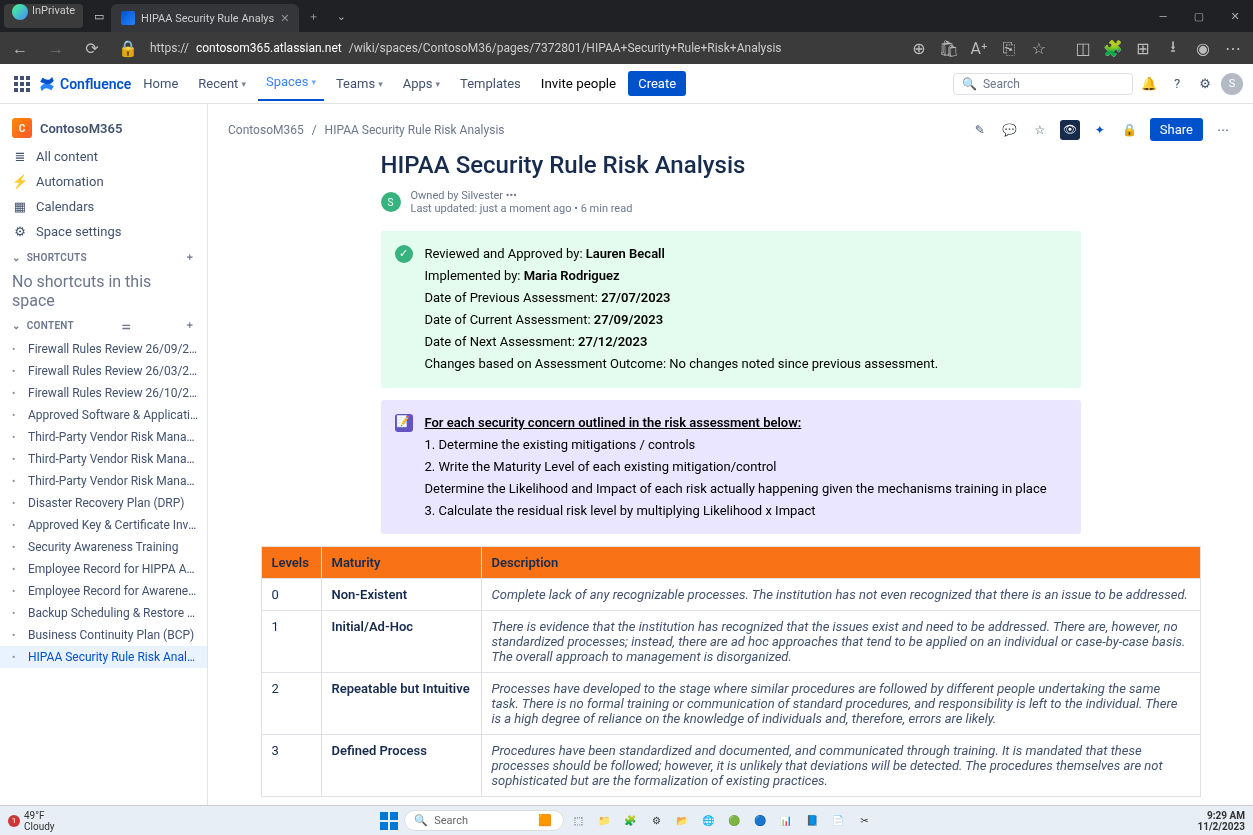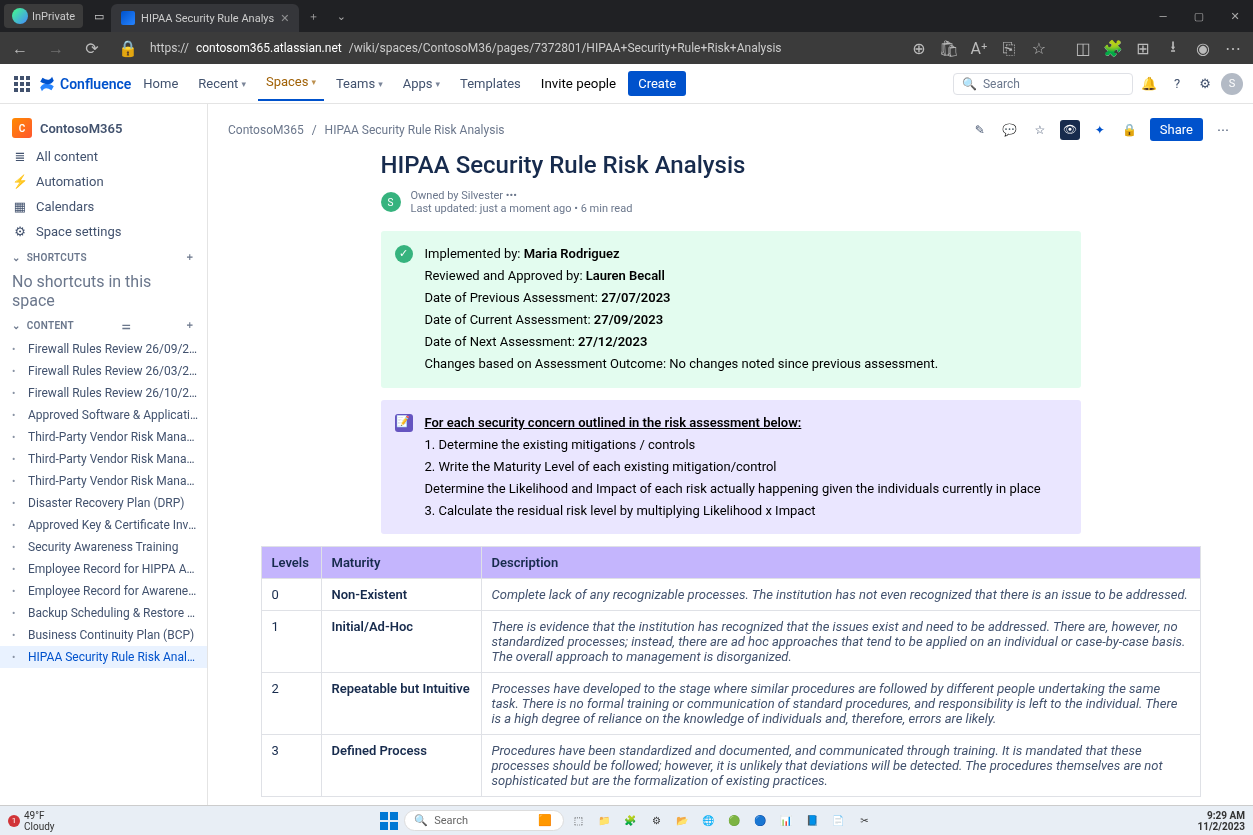--- a/index.html
+++ b/index.html
@@ -1,20 +1,20 @@
 <!DOCTYPE html>
 <html><head>
 <meta charset="utf-8">
 <style>
 * { margin:0; padding:0; box-sizing:border-box; font-family:-apple-system,BlinkMacSystemFont,"Segoe UI",Roboto,sans-serif; }
 body { width:1253px; height:835px; background:#202124; overflow:hidden; position:relative; }
 
 
 .titlebar { height:32px; background:#202124; display:flex; align-items:center; color:#ccc; font-size:11px; }
-.titlebar .profile { display:flex; align-items:center; gap:4px; padding:0 8px; background:#3b3b3b; height:24px; margin:4px 4px; border-radius:4px; }
+.titlebar .profile { display:flex; gap:4px; padding:0 8px; background:#3b3b3b; height:24px; margin:4px 4px; border-radius:4px; }
 .titlebar .profile .dot { width:16px; height:16px; border-radius:50%; background:linear-gradient(135deg,#4f8,#48f); }
 .titlebar .tabicon { width:24px; height:24px; display:flex; align-items:center; justify-content:center; }
 .tab { display:flex; align-items:center; gap:6px; background:#35363a; padding:0 10px; height:28px; margin-top:4px; border-radius:6px 6px 0 0; font-size:11px; max-width:200px; }
 .tab .fav{width:14px;height:14px;background:linear-gradient(135deg,#0052cc,#2684ff);border-radius:2px;}
 .tab .close{opacity:.6}
 .newtab{width:28px;height:28px;display:flex;align-items:center;justify-content:center;color:#aaa;}
 .winbtns{margin-left:auto;display:flex;}
 .winbtns div{width:36px;height:32px;display:flex;align-items:center;justify-content:center;color:#aaa;}
 
 .addrbar{height:32px;background:#3b3b3b;display:flex;align-items:center;padding:0 6px;gap:8px;color:#bbb;}
@@ -24,21 +24,21 @@
 .addrbar .right{display:flex;gap:2px;}
 
 
 .app{background:#fff;height:calc(835px - 64px - 30px);display:flex;flex-direction:column;}
 .conf-nav{height:40px;border-bottom:1px solid #e4e4e4;display:flex;align-items:center;padding:16px 10px;gap:4px;font-size:13px;color:#42526e;}
 .conf-nav .applaunch{width:24px;height:24px;display:grid;grid-template-columns:repeat(3,4px);grid-template-rows:repeat(3,4px);gap:2px;align-content:center;justify-content:center;cursor:pointer;}
 .conf-nav .applaunch span{background:#42526e;width:4px;height:4px;}
 .conf-nav .logo{display:flex;align-items:center;gap:4px;color:#0052cc;font-weight:600;font-size:14px;}
 .conf-nav .logo svg{width:18px;height:18px;}
 .conf-nav .item{padding:6px 8px;cursor:pointer;display:flex;align-items:center;gap:3px;}
-.conf-nav .item.active{color:#a16207;border-bottom:2px solid #0052cc;padding-bottom:10px;margin-bottom:-2px;}
+.conf-nav .item.active{color:#3b82f6;border-bottom:2px solid #0052cc;padding-bottom:10px;margin-bottom:-2px;}
 .conf-nav .caret{font-size:9px;opacity:.7}
 .conf-nav .spacer{flex:1}
 .conf-nav .invite{padding:4px 8px;border:none;background:none;cursor:pointer;}
 .conf-nav .create{background:#0052cc;color:#fff;border:none;padding:5px 10px;border-radius:3px;font-size:13px;cursor:pointer;}
 .conf-nav .search{display:flex;align-items:center;border:1px solid #dfe1e6;border-radius:4px;padding:3px 8px;width:180px;font-size:12px;color:#6b778c;gap:6px;}
 .conf-nav .ricon{width:24px;height:24px;display:flex;align-items:center;justify-content:center;color:#42526e;cursor:pointer;}
 .conf-nav .avatar{width:22px;height:22px;border-radius:50%;background:#b3bac5;color:#fff;font-size:11px;display:flex;align-items:center;justify-content:center;}
 
 
 .body{flex:1;display:flex;overflow:hidden;}
@@ -74,21 +74,21 @@
 .panel{border-radius:3px;padding:12px 14px;margin-bottom:12px;font-size:13px;line-height:1.7;display:flex;gap:12px;}
 .panel.green{background:#e3fcef;}
 .panel.purple{background:#eae6ff;}
 .panel .picon{width:18px;height:18px;flex-shrink:0;border-radius:50%;display:flex;align-items:center;justify-content:center;font-size:11px;color:#fff;margin-top:2px;}
 .panel.green .picon{background:#36b37e;}
 .panel.purple .picon{background:#6554c0;border-radius:3px;}
 .panel b{font-weight:600;}
 .panel u{text-decoration:underline;}
 
 table.mat{width:100%;border-collapse:collapse;font-size:13px;margin-top:12px;margin-left:-120px;width:calc(100% + 240px);}
-table.mat th{background:#c4b5fd;padding:8px 10px;text-align:left;font-weight:600;border:1px solid #dfe1e6;color:#172b4d;}
+table.mat th{background:#f97316;padding:8px 10px;text-align:left;font-weight:600;border:1px solid #dfe1e6;color:#172b4d;}
 table.mat td{padding:8px 10px;border:1px solid #dfe1e6;vertical-align:top;color:#172b4d;}
 table.mat td.lvl{width:60px;}
 table.mat td.mt{width:160px;font-weight:600;}
 table.mat td.desc{font-style:italic;color:#42526e;}
 
 
 .taskbar{height:30px;background:#e8eef5;display:flex;align-items:center;padding:0 8px;font-size:10px;color:#333;border-top:1px solid #ccc;}
 .taskbar .weather{display:flex;align-items:center;gap:4px;}
 .taskbar .weather .badge{background:#d13438;color:#fff;border-radius:50%;width:12px;height:12px;font-size:8px;display:flex;align-items:center;justify-content:center;}
 .taskbar .center{position:absolute;left:50%;transform:translateX(-50%);display:flex;align-items:center;gap:4px;}
@@ -328,37 +328,37 @@
           <div class="av">S</div>
           <div>
             <div><span>Owned by </span><span>Silvester</span> <span style="color:#6b778c">•••</span></div>
             <div><span>Last updated: just a moment ago</span> • <span>6 min read</span></div>
           </div>
         </div>
 
         <div class="panel green">
           <div class="picon">✓</div>
           <div>
+            <div><span>Reviewed and Approved by: </span><b>Lauren Becall</b></div>
             <div><span>Implemented by: </span><b>Maria Rodriguez</b></div>
-            <div><span>Reviewed and Approved by: </span><b>Lauren Becall</b></div>
             <div><span>Date of Previous Assessment: </span><b>27/07/2023</b></div>
             <div><span>Date of Current Assessment: </span><b>27/09/2023</b></div>
             <div><span>Date of Next Assessment: </span><b>27/12/2023</b></div>
             <div>Changes based on Assessment Outcome: No changes noted since previous assessment.</div>
           </div>
         </div>
 
         <div class="panel purple">
           <div class="picon">📝</div>
           <div>
             <div><b><u>For each security concern outlined in the risk assessment below:</u></b></div>
             <div id="purple-steps">
                 <div>1. Determine the existing mitigations / controls</div>
                 <div>2. Write the Maturity Level of each existing mitigation/control</div>
-                <div>Determine the Likelihood and Impact of each risk actually happening given the individuals currently in place</div>
+                <div>Determine the Likelihood and Impact of each risk actually happening given the mechanisms training in place</div>
                 <div>3. Calculate the residual risk level by multiplying Likelihood x Impact</div>
               </div>
           </div>
         </div>
 
         <table class="mat">
           <thead>
               <tr>
             <th>Levels</th>
             <th>Maturity</th>

